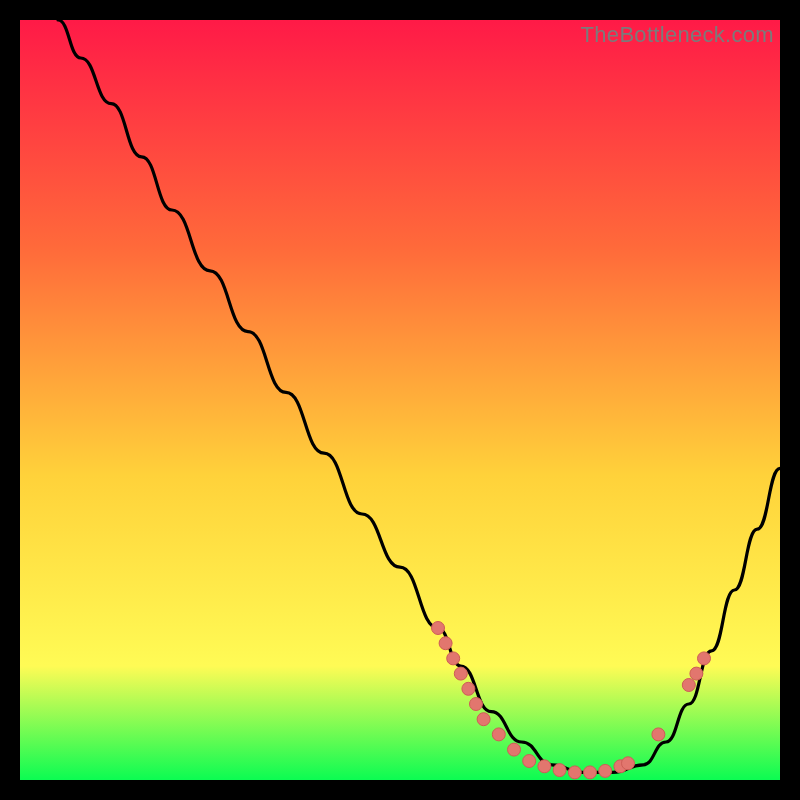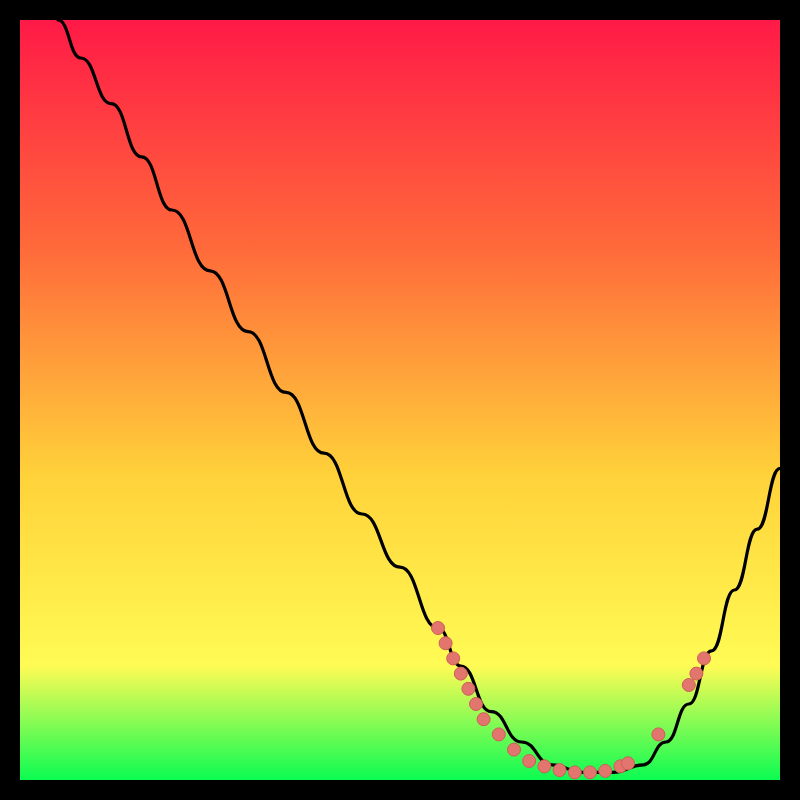--- a/index.html
+++ b/index.html
@@ -73,13 +73,14 @@
         <circle cx="570.0" cy="752.4" r="6.5" fill="#e2766e" stroke="#ce5d56" stroke-width="1"></circle>
         <circle cx="585.2" cy="750.9" r="6.5" fill="#e2766e" stroke="#ce5d56" stroke-width="1"></circle>
         <circle cx="600.4" cy="746.3" r="6.5" fill="#e2766e" stroke="#ce5d56" stroke-width="1"></circle>
         <circle cx="608.0" cy="743.3" r="6.5" fill="#e2766e" stroke="#ce5d56" stroke-width="1"></circle>
         <circle cx="638.4" cy="714.4" r="6.5" fill="#e2766e" stroke="#ce5d56" stroke-width="1"></circle>
         <circle cx="668.8" cy="665.0" r="6.5" fill="#e2766e" stroke="#ce5d56" stroke-width="1"></circle>
         <circle cx="676.4" cy="653.6" r="6.5" fill="#e2766e" stroke="#ce5d56" stroke-width="1"></circle>
         <circle cx="684.0" cy="638.4" r="6.5" fill="#e2766e" stroke="#ce5d56" stroke-width="1"></circle>
       </g>
   </svg>
+  <div class="watermark">TheBottleneck.com</div>
 </div>
 
 </body></html>

